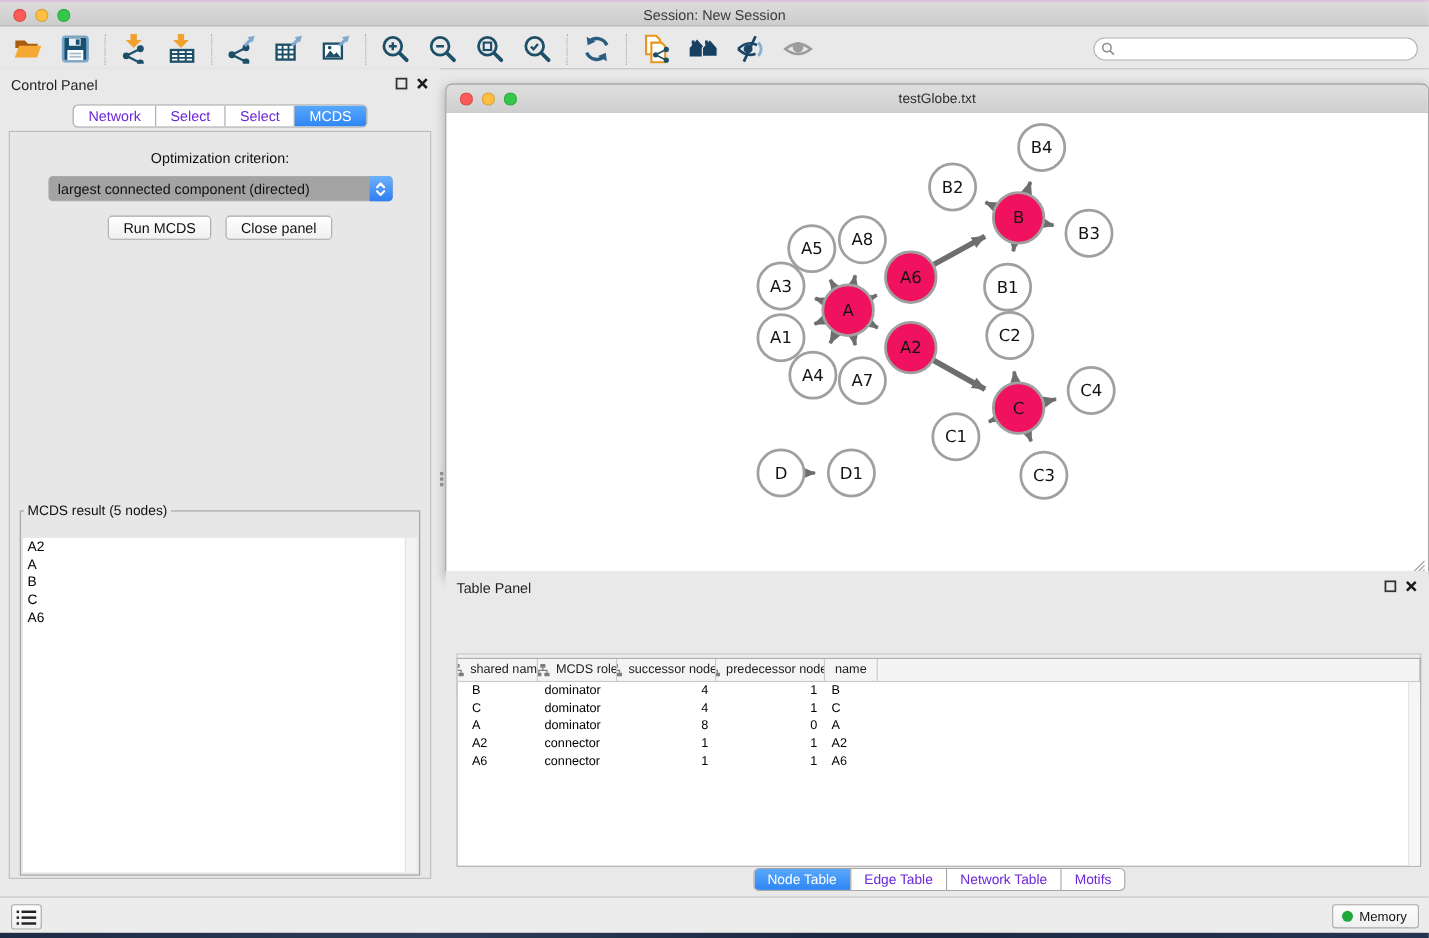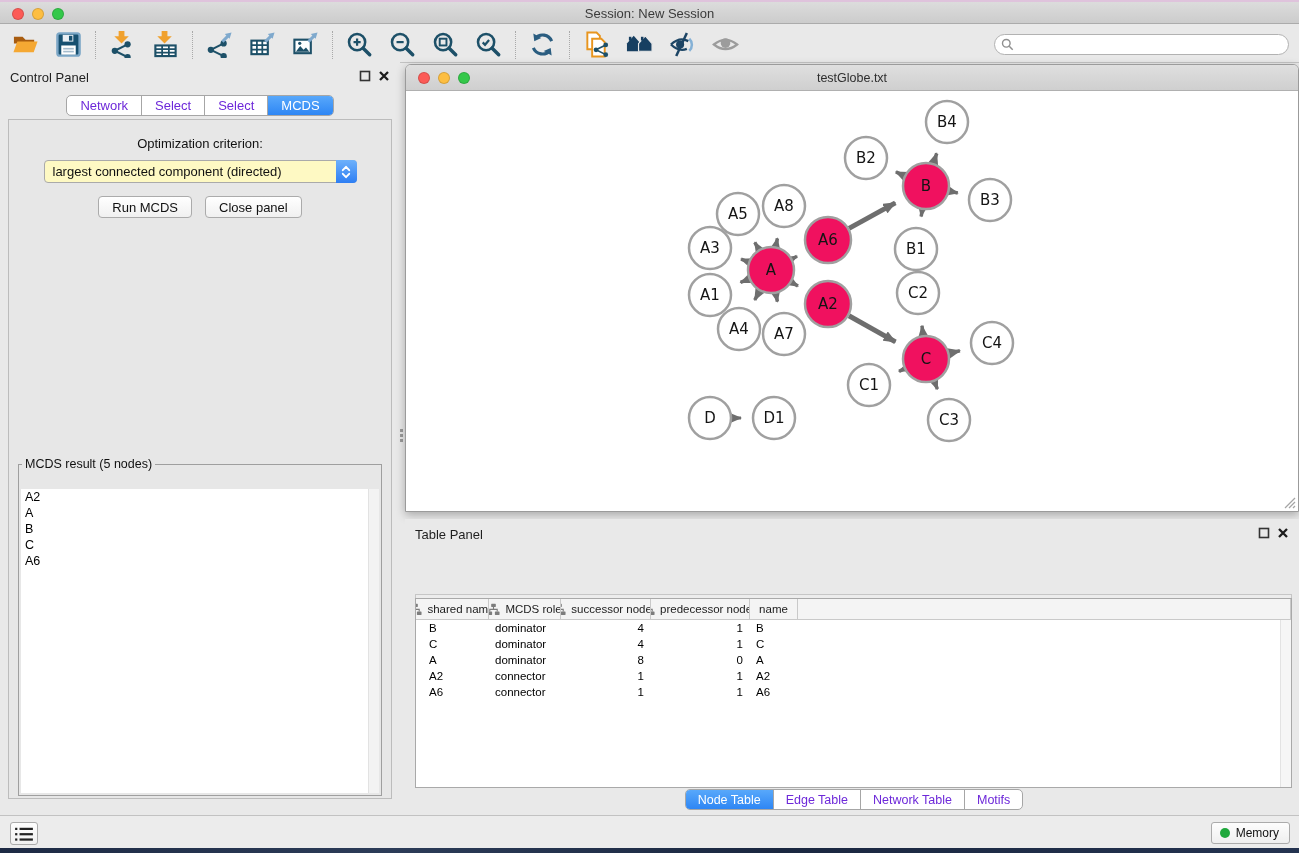--- a/index.html
+++ b/index.html
@@ -44,41 +44,41 @@
     background:#fff; height:21px; }
   .seg .tab { padding:0 13px; font-size:13px; line-height:20px; color:#6d28d9;
     border-right:1px solid #a6a6a6; cursor:pointer; white-space:nowrap; }
   .seg .tab:last-child { border-right:none; }
   .seg .tab.active { background:linear-gradient(#58a8fb,#2e86f4); color:#fff; }
   #cp-tabs { position:absolute; left:0; right:0; top:33px; text-align:center; }
 
   #cp-pane { position:absolute; left:8px; right:8px; top:57px; bottom:16px;
     border:1px solid #bcbcbc; background:#e7e7e7; }
   #opt-label { margin-top:16px; text-align:center; font-size:13px; color:#111; }
-  .combo { width:313px; height:23px; background:#fef9c3; border:1px solid #aaa; border-radius:4px;
+  .combo { width:313px; height:23px; background:#a3a3a3; border:1px solid #aaa; border-radius:4px;
     display:flex; align-items:center; margin:9px auto 0; cursor:pointer; }
   .combo .val { flex:1; font-size:13px; color:#111; padding-left:8px; white-space:nowrap;
     overflow:hidden; }
   .combo .stepper { width:21px; height:23px; margin:-1px -1px -1px 0; border-radius:0 4px 4px 0;
     background:linear-gradient(#6db1fb,#2e7ef3); display:flex; align-items:center; justify-content:center; }
   .btn-row { margin-top:13px; display:flex; justify-content:center; gap:13px; }
   .btn { height:22px; padding:0 13px; background:linear-gradient(#ffffff,#f0f0f0);
     border:1px solid #ababab; border-radius:4px; font-size:13px; color:#111;
     font-family:"Liberation Sans",sans-serif; cursor:pointer; }
 
   #result-box { position:absolute; left:9px; right:9px; top:337px; bottom:2px;
     border:1px solid #9f9f9f; padding:0; background:#e7e7e7; }
   #result-box legend { font-size:12.5px; color:#111; margin-left:3px; padding:0 3px; }
   #result-list { position:absolute; left:2px; right:2px; top:18px; bottom:2px; background:#fff; }
   #result-list .scrolltrack { position:absolute; right:0; top:0; bottom:0; width:11px;
     background:#f3f3f3; border-left:1px solid #e2e2e2; }
   .result-item { font-size:12.5px; color:#000; height:16px; line-height:16px; padding-left:4px; }
 
   
-  #network-window { position:absolute; left:405px; top:64px; width:894px; height:448px;
+  #network-window { position:absolute; left:405px; top:76px; width:894px; height:448px;
     background:#fff; border:1px solid #9b9b9b; border-radius:6px 6px 0 0;
     box-shadow:0 3px 10px rgba(0,0,0,.28); }
   #nw-titlebar { position:relative; height:26px; background:linear-gradient(#dfdfdf,#cfcfcf);
     border-bottom:1px solid #b0b0b0; border-radius:5px 5px 0 0; }
   #nw-titlebar .lights { top:7px; }
   #nw-titlebar .wtitle { position:absolute; left:0; right:0; top:6px; text-align:center;
     font-size:12.5px; color:#2e2e2e; }
   #nw-canvas { position:relative; width:892px; height:420px; background:#fff; overflow:hidden; }
   #graph-svg { position:absolute; left:0; top:0; }
   #resize-grip { position:absolute; right:2px; bottom:2px; }

